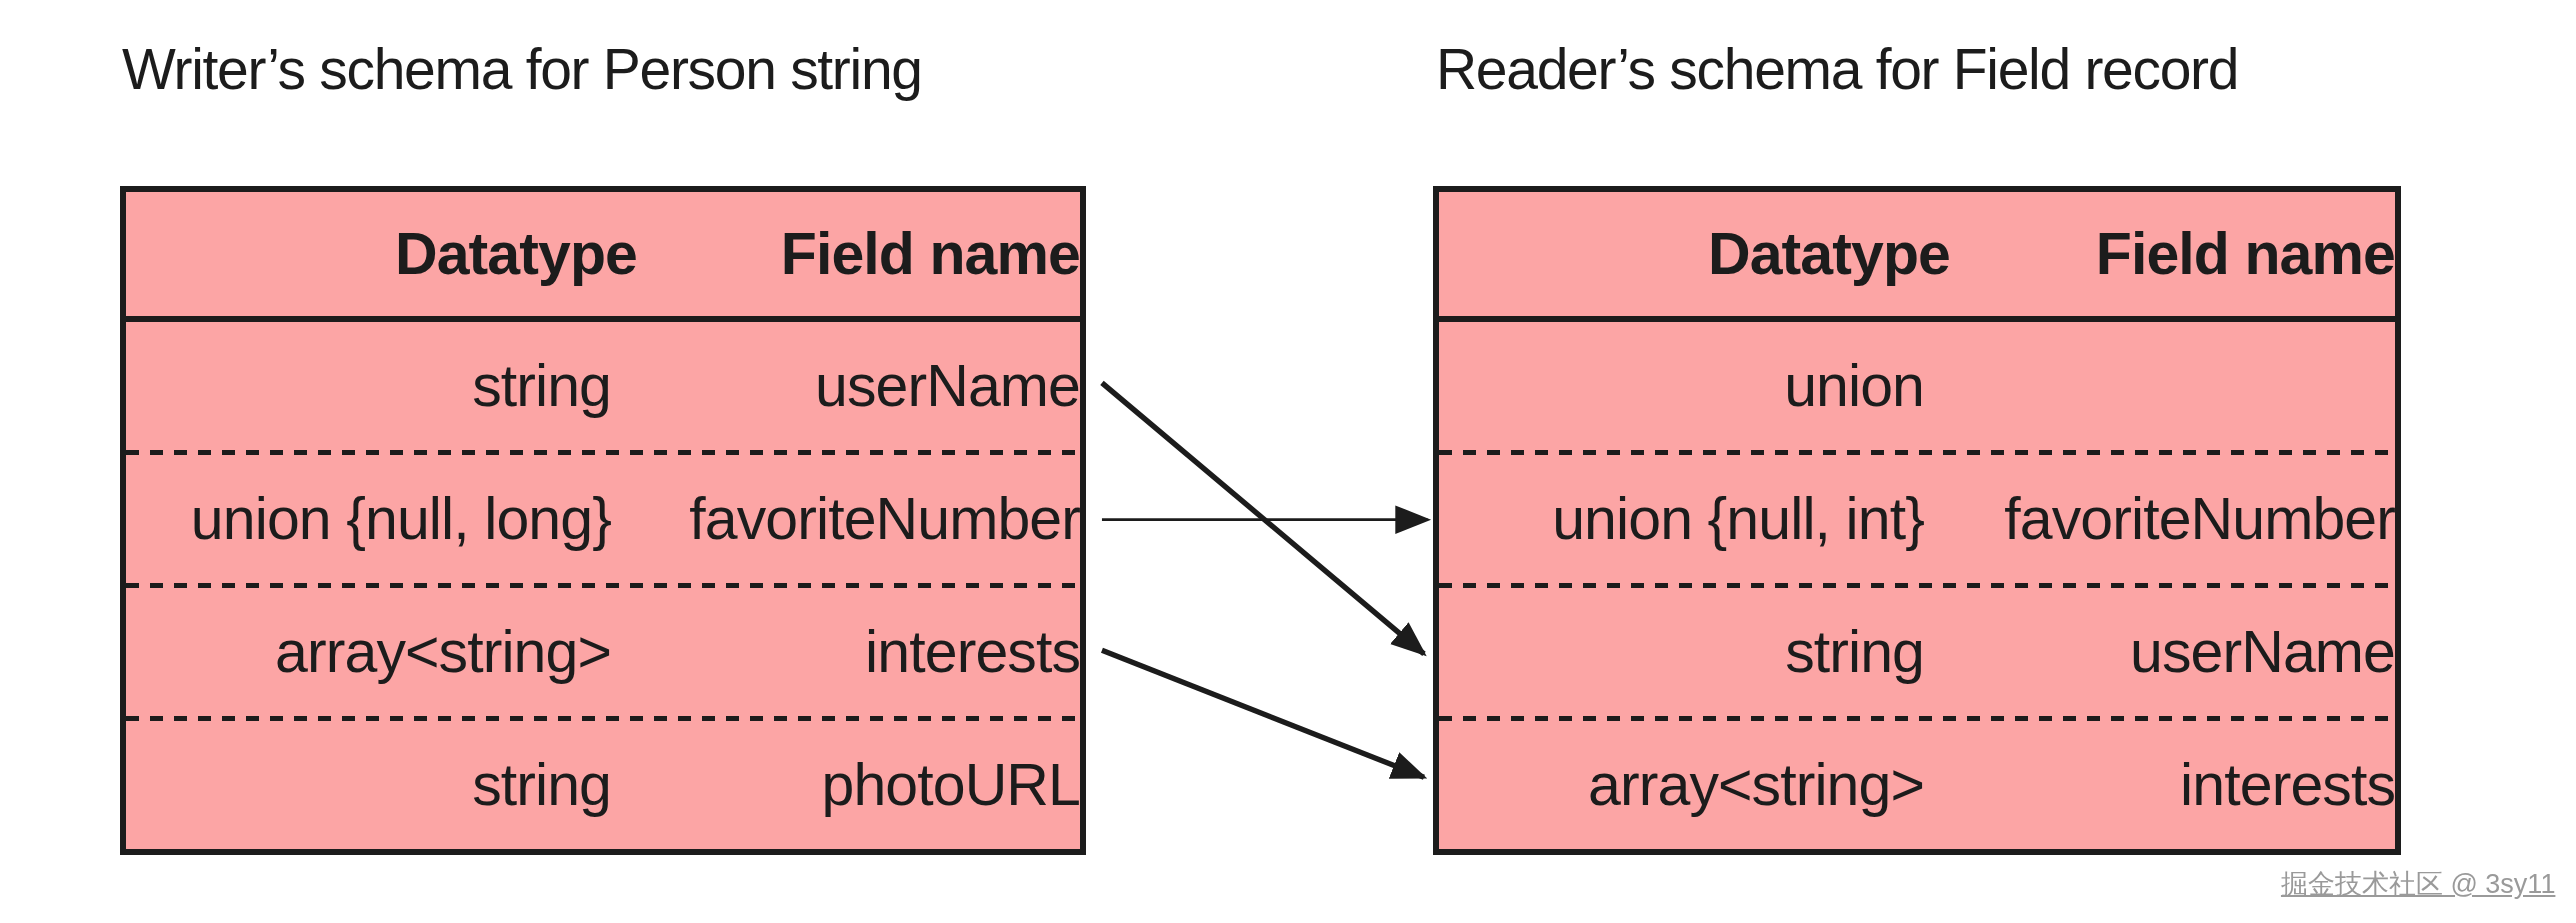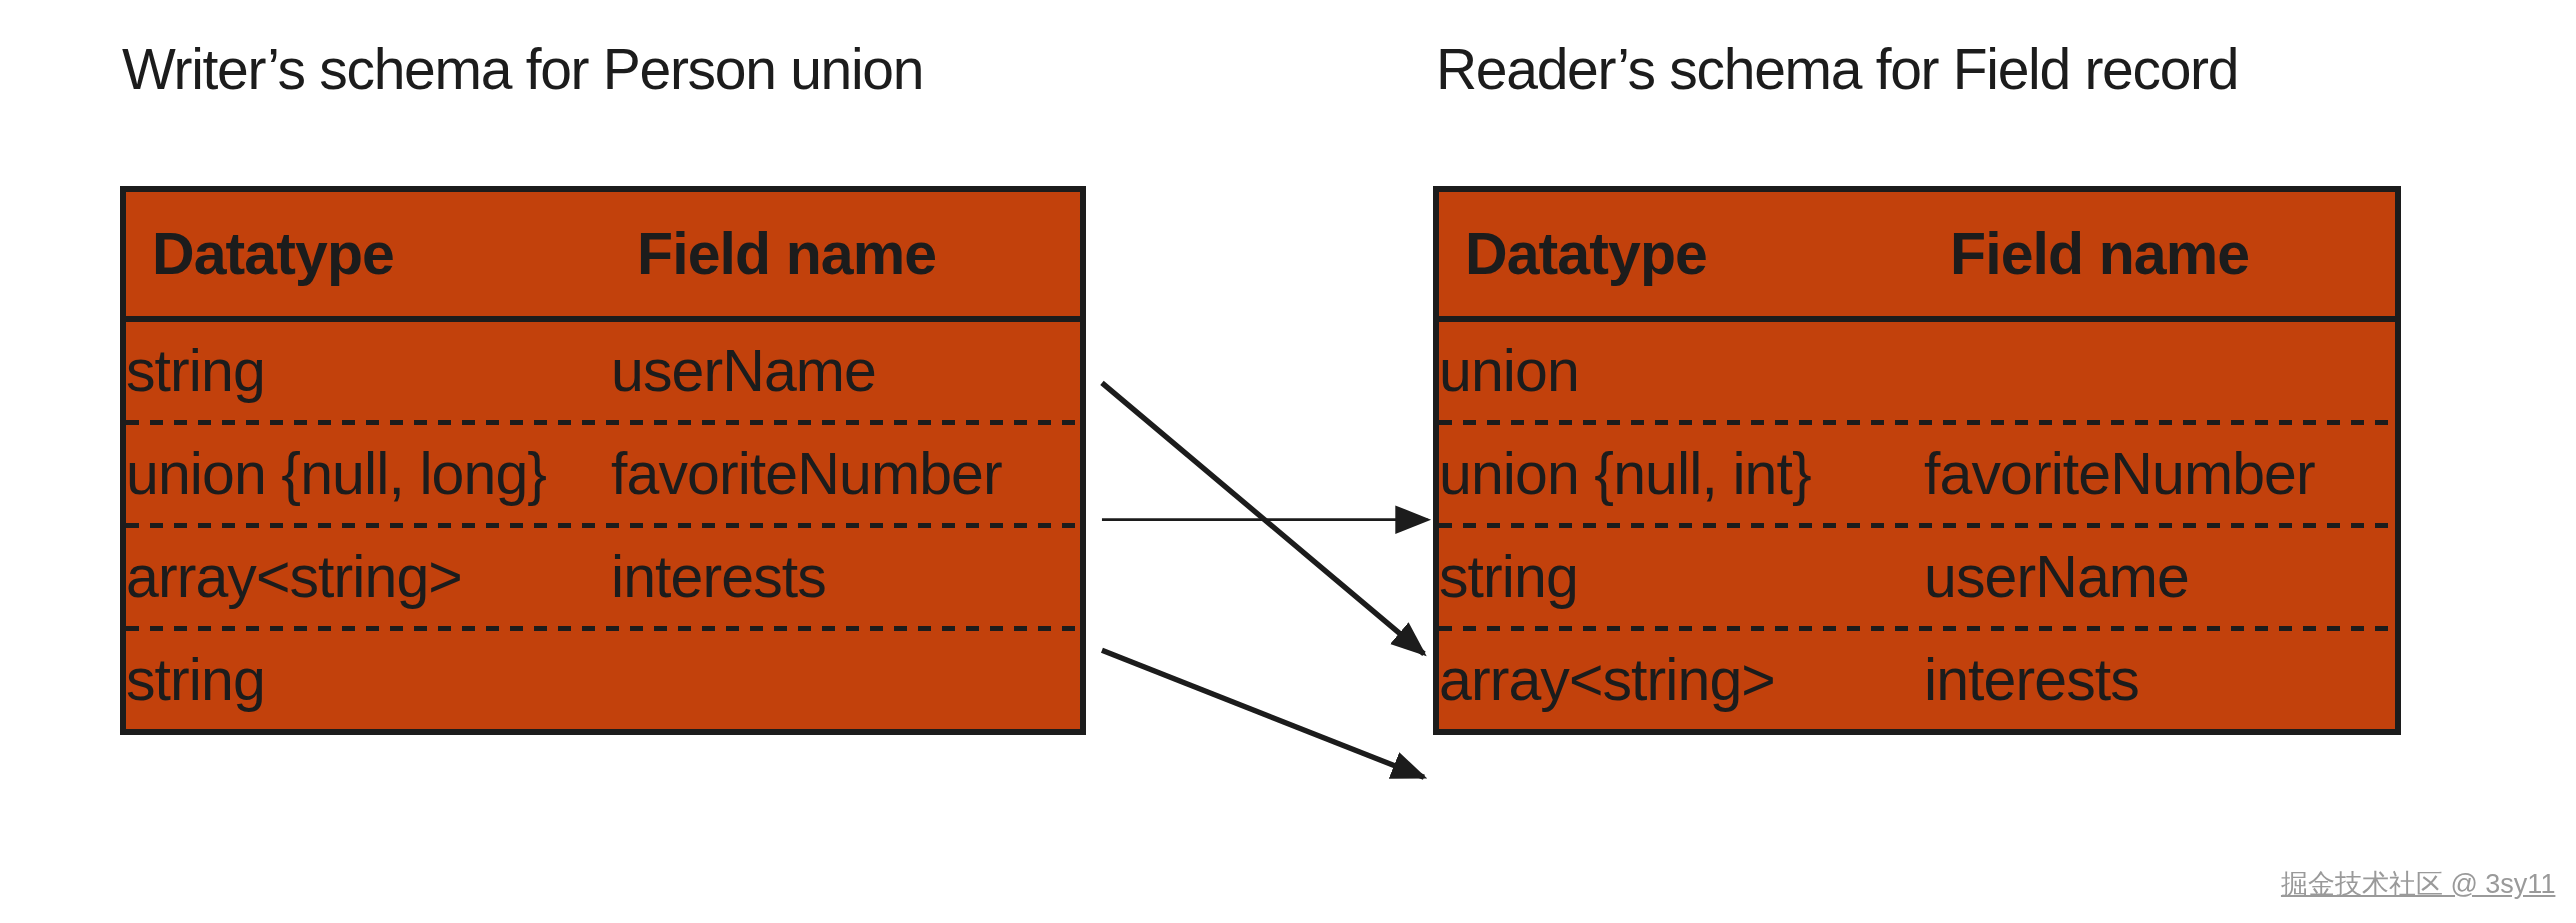--- a/index.html
+++ b/index.html
@@ -20,26 +20,27 @@
     letter-spacing: -1.3px;
     white-space: nowrap;
     color: #1c1c1c;
   }
   .fig-title.writer { left: 122px; }
   .fig-title.reader { left: 1436px; }
 
   .schema-table {
     position: absolute;
     top: 186px;
-    height: 549px;
+    height: 669px;
     box-sizing: border-box;
     border: 6.3px solid #1c1c1c;
-    background: #c2410c;
+    background: #fca5a5;
     display: flex;
     flex-direction: column;
+    text-align: right;
   }
   .schema-table.writer { left: 120px;  width: 966px; }
   .schema-table.reader { left: 1433px; width: 968px; }
 
   .thead {
     height: 124px;
     flex: 0 0 124px;
     border-bottom: 6.3px solid #1c1c1c;
     display: grid;
     grid-template-columns: 485px 1fr;
@@ -84,21 +85,21 @@
     text-shadow: 0.9px 0.9px 0 #ffffff;
     white-space: nowrap;
     text-decoration: underline;
   }
 </style>
 </head>
 <body>
 
 <div class="page">
 
-  <div class="fig-title writer">Writer’s schema for Person union</div>
+  <div class="fig-title writer">Writer’s schema for Person string</div>
 
   <div class="fig-title reader">Reader’s schema for Field record</div>
 
   <div class="schema-table writer">
     <div class="thead">
       <span class="cell">Datatype</span>
       <span class="cell">Field name</span>
     </div>
     <div class="trow">
       <span class="cell">string</span>
@@ -110,20 +111,21 @@
       <span class="cell">favoriteNumber</span>
     </div>
     <div class="sep"></div>
     <div class="trow">
       <span class="cell">array&lt;string&gt;</span>
       <span class="cell">interests</span>
     </div>
     <div class="sep"></div>
     <div class="trow">
       <span class="cell">string</span>
+      <span class="cell">photoURL</span>
     </div>
   </div>
 
   <div class="schema-table reader">
     <div class="thead">
       <span class="cell">Datatype</span>
       <span class="cell">Field name</span>
     </div>
     <div class="trow">
       <span class="cell">union</span>

